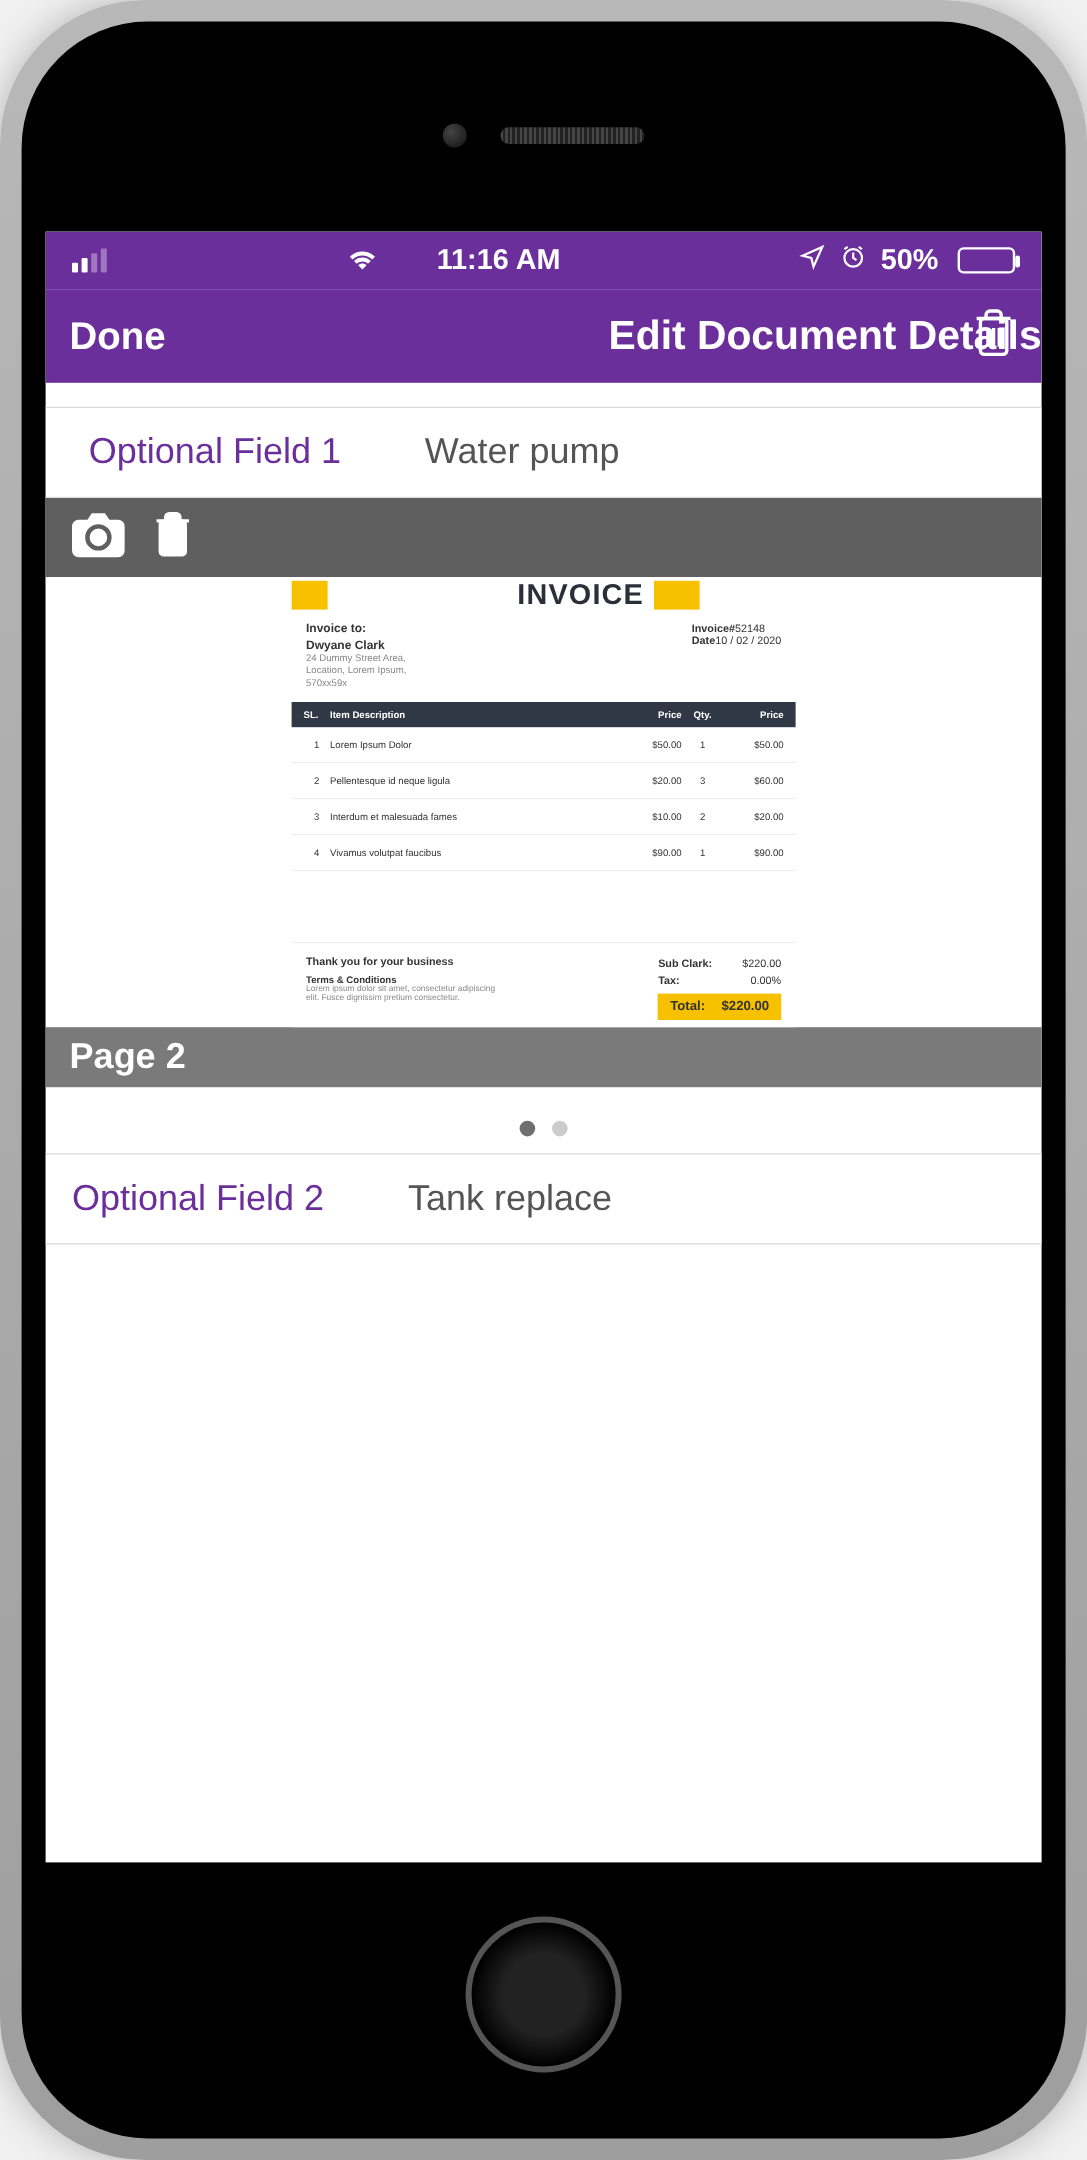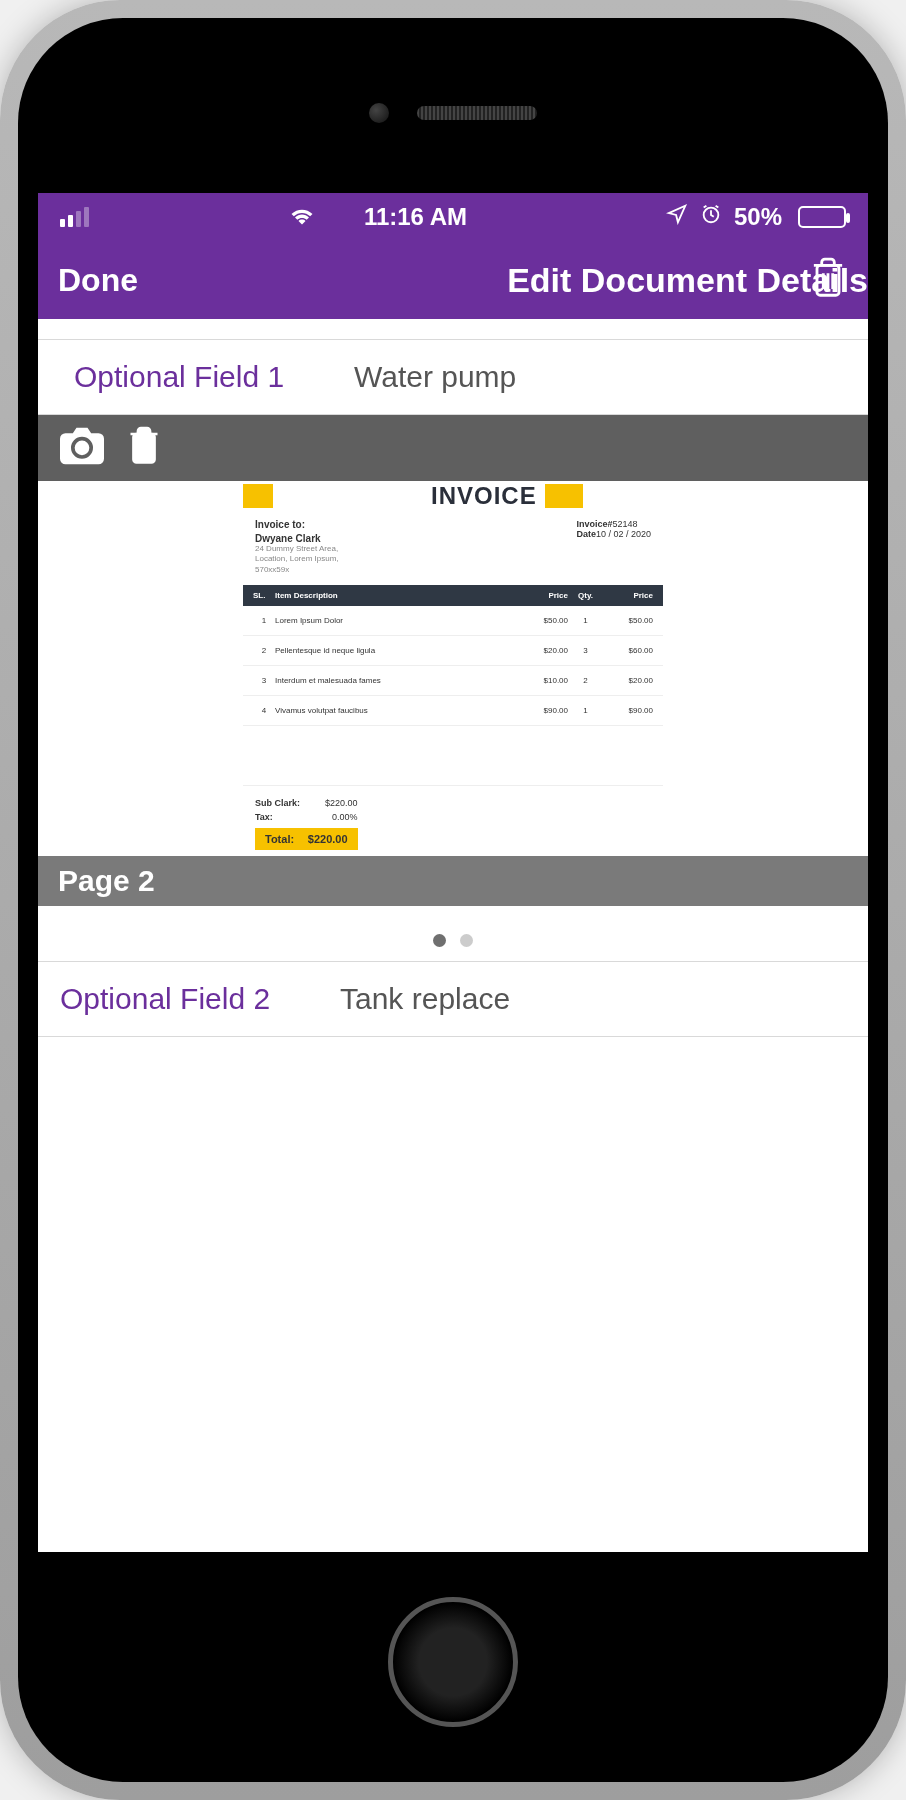--- a/index.html
+++ b/index.html
@@ -370,20 +370,25 @@
               <div class="inv-row">
                 <span class="slcol">4</span>
                 <span class="desccol">Vivamus volutpat faucibus</span>
                 <span class="pricecol">$90.00</span>
                 <span class="qtycol">1</span>
                 <span class="totcol">$90.00</span>
               </div>
             </div>
           <div class="inv-gap"></div>
           <div class="inv-foot">
+            <div class="left">
+              <b>Thank you for your business</b>
+              <div class="tc">Terms &amp; Conditions</div>
+              <div class="tctxt">Lorem ipsum dolor sit amet, consectetur adipiscing elit. Fusce dignissim pretium consectetur.</div>
+            </div>
             <div class="right">
               <div class="r">
                   <b>Sub Clark:</b>
                   <span>$220.00</span>
                 </div>
               <div class="r">
                   <b>Tax:</b>
                   <span>0.00%</span>
                 </div>
               <div class="inv-total">

